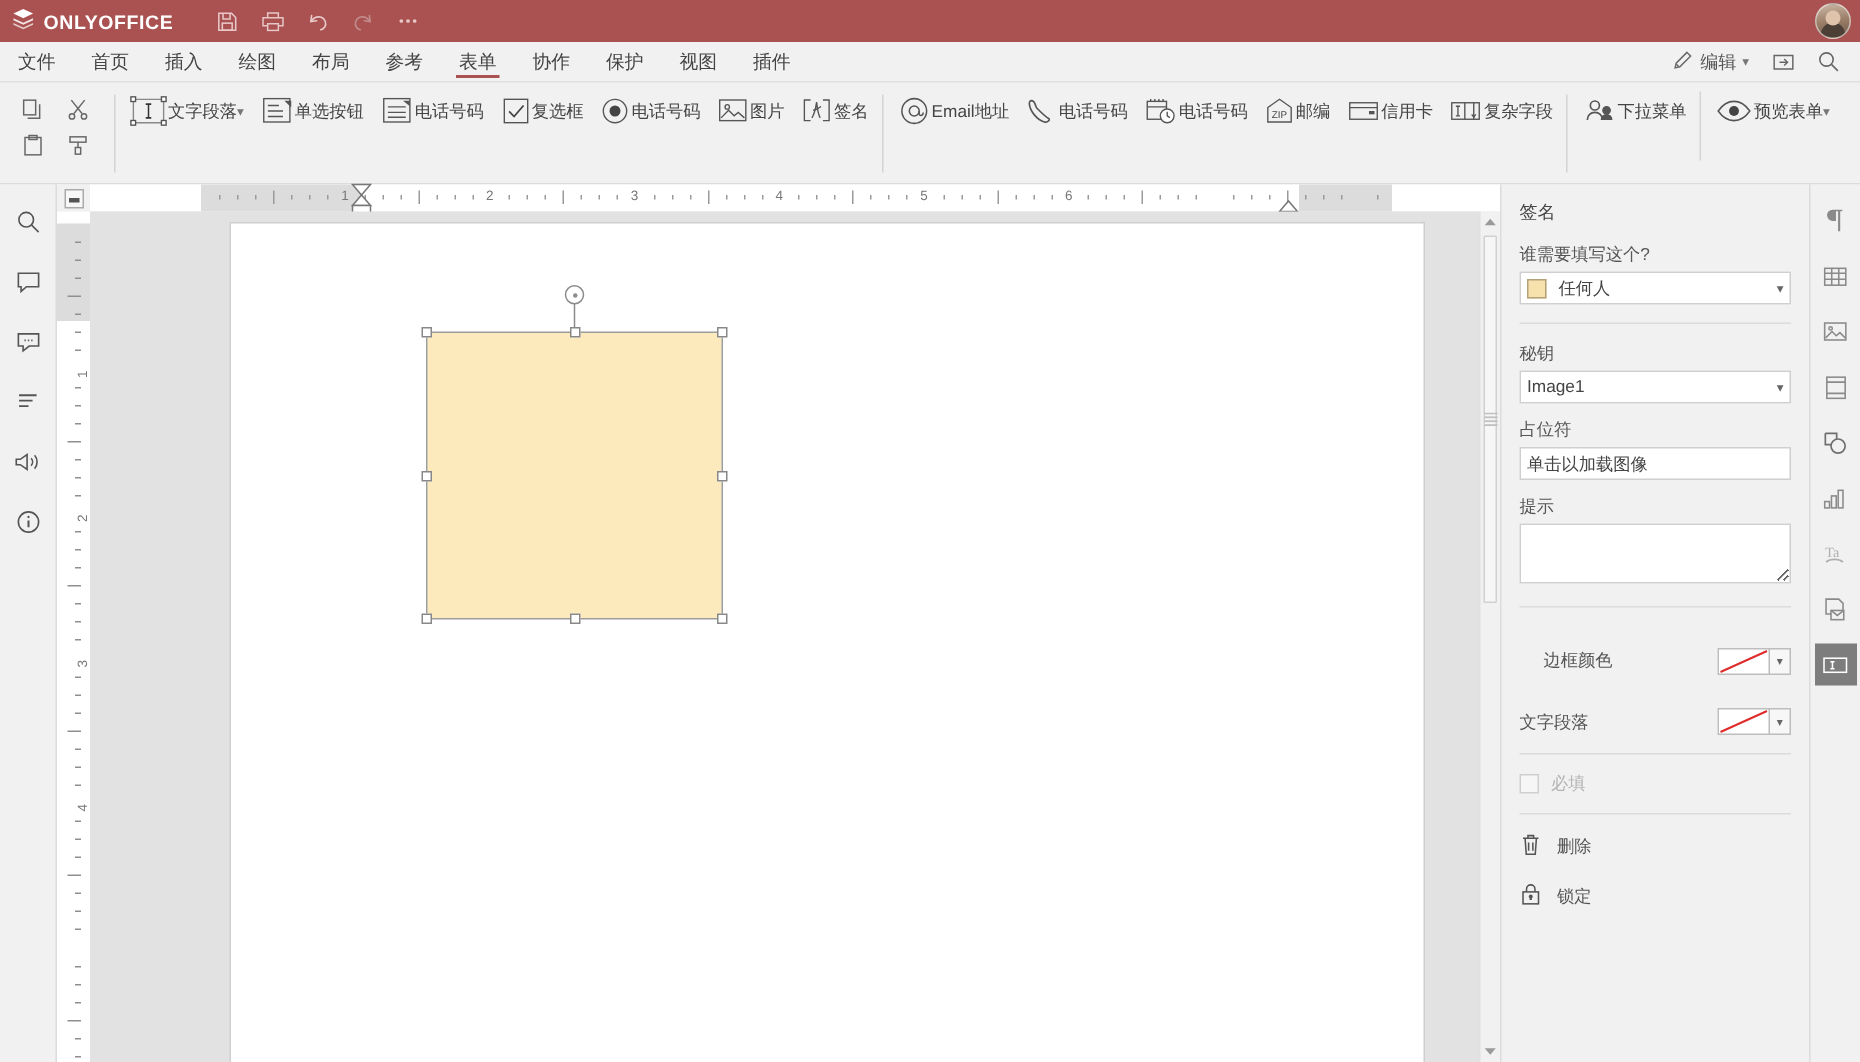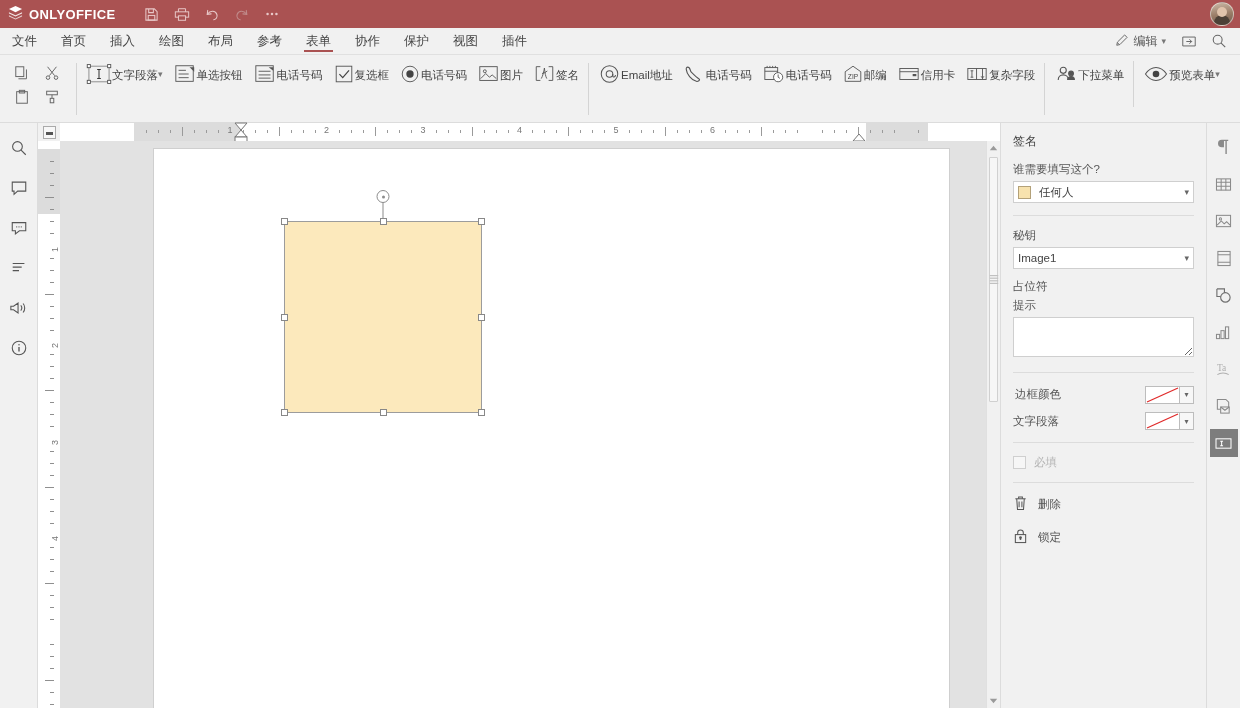--- a/index.html
+++ b/index.html
@@ -715,28 +715,29 @@
 
     <div class="rp-div"></div>
 
     <div class="rp-label">秘钥</div>
     <div class="rp-select" style="margin-bottom:10px;">
       <span>Image1</span>
       <span class="car">▾</span>
     </div>
 
     <div class="rp-label">占位符</div>
+    <input class="rp-input" style="margin-bottom: 10px;" value="单击以加载图像">
 
     <div class="rp-label">提示</div>
     <textarea class="rp-textarea" style=""></textarea>
 
     <div class="rp-div"></div>
 
     <div class="rp-row">
-      <div class="rp-label" style="margin:2px;font-family:Liberation Serif, serif;">边框颜色</div>
+      <div class="rp-label" style="margin:16px;font-family:Liberation Serif, serif;">边框颜色</div>
       <div class="color-ctl">
         <div class="color-box">
           <svg width="33" height="16" viewBox="0 0 33 16">
               <path d="M1 15L32 1" stroke="#e02b2b" stroke-width="1.3"></path>
             </svg>
         </div>
         <div class="color-caret">▾</div>
       </div>
     </div>
 

